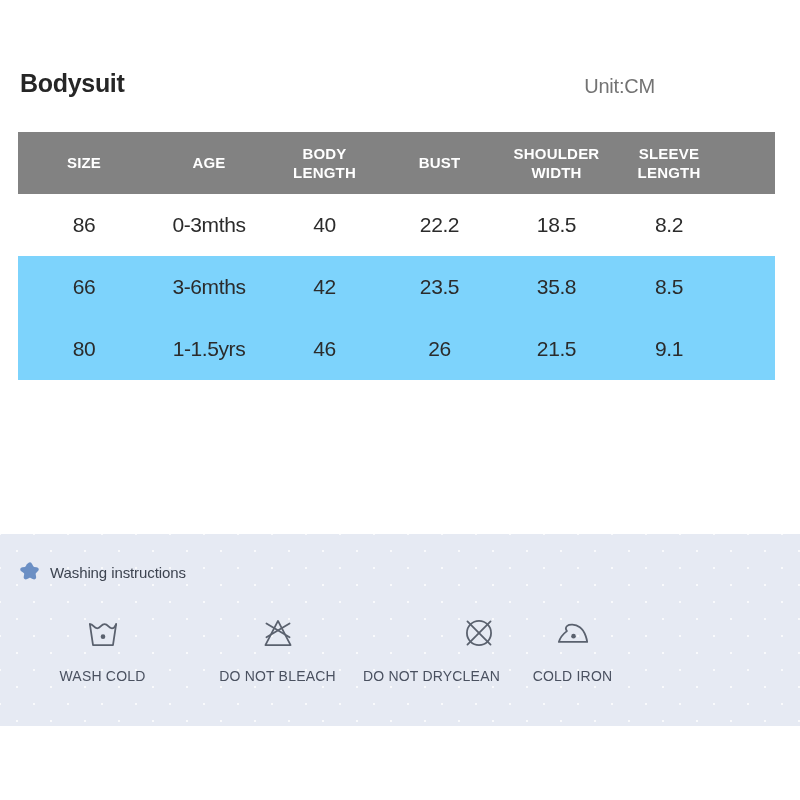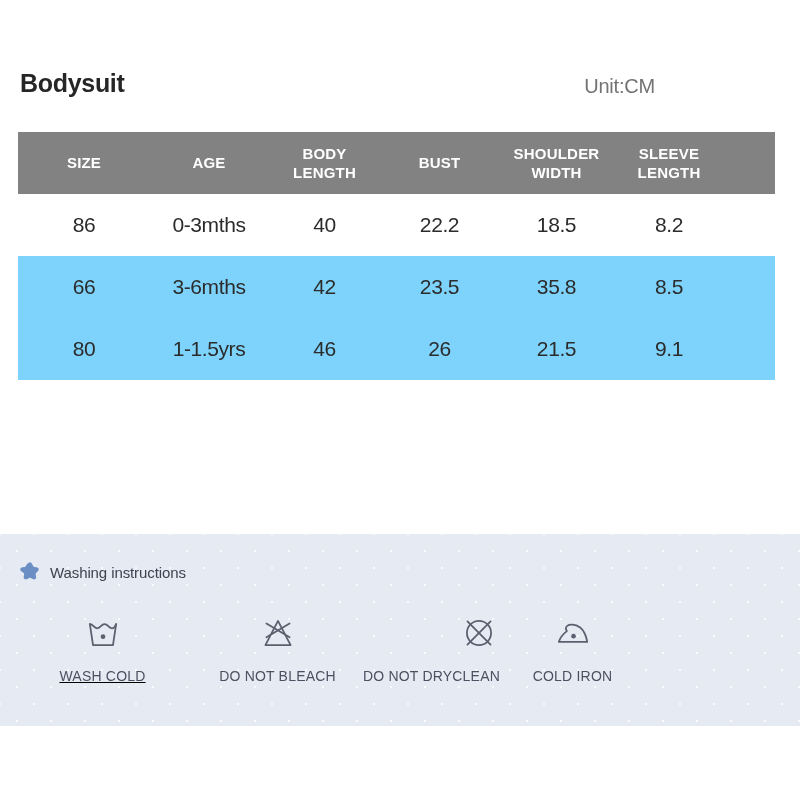--- a/index.html
+++ b/index.html
@@ -144,21 +144,21 @@
     height: 42px;
   }
   .care-label {
     margin-top: 14px;
     font-size: 14px;
     color: #4a5160;
     letter-spacing: 0.2px;
     white-space: nowrap;
   }
   
-  .care-item.i0 { width: 205px; text-decoration: underline; }
+  .care-item.i0 { width: 205px; }
   .care-item.i1 { width: 145px; }
   .care-item.i2 { width: 150px; align-items: flex-end; }
   .care-item.i3 { width: 145px; }
   .care-item.i4 { width: 155px; }
 </style>
 </head>
 <body>
 
 <div class="title-row">
   <div class="chart-title">Bodysuit</div>

